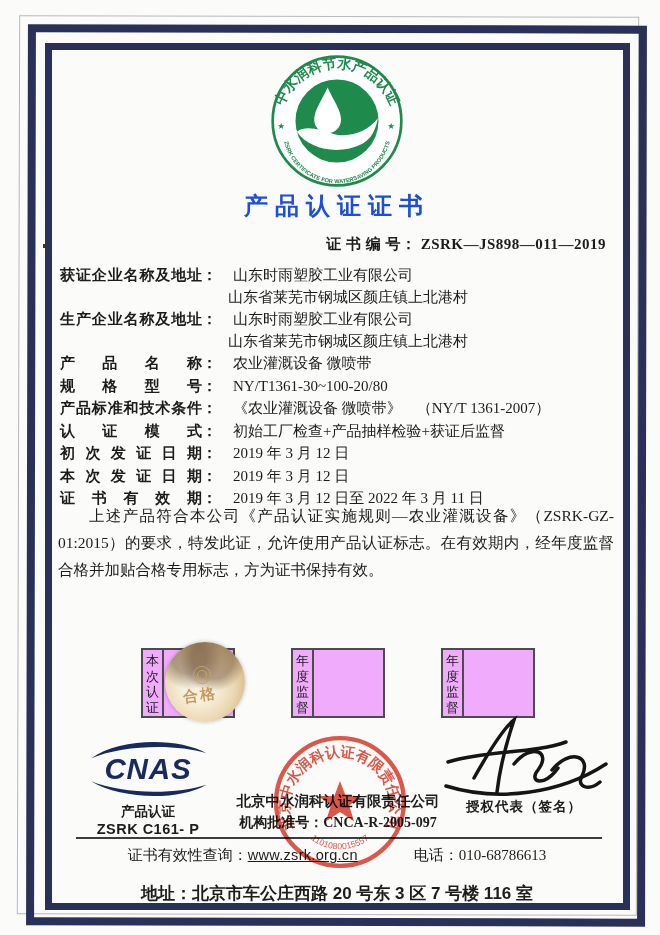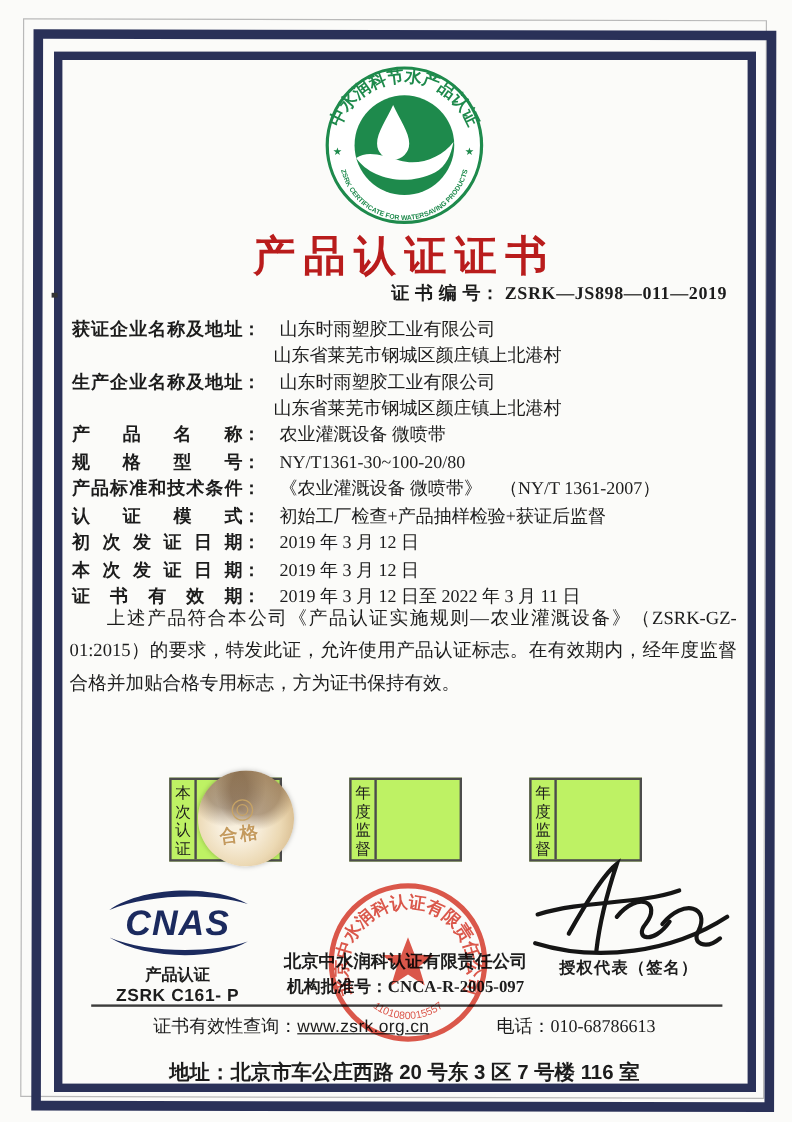--- a/index.html
+++ b/index.html
@@ -15,39 +15,39 @@
   .frame-outer{top:25px;left:27px;right:14px;bottom:9px;border:8px solid #2a3158;transform:rotate(.12deg);}
   .frame-inner{top:43px;left:45px;right:30px;bottom:25px;border:7px solid #2a3158;}
   .content{top:50px;left:58px;right:44px;bottom:32px;}
 
   
   .logo{left:50%;top:4px;transform:translateX(-50%);width:134px;height:134px;}
 
   
   .title{top:140px;left:0;right:0;text-align:center;
     font-family:"Liberation Sans","DejaVu Sans",sans-serif;
-    font-size:35px;font-weight:bold;letter-spacing:7px;color:#b91c1c;}
+    font-size:24px;font-weight:bold;letter-spacing:7px;color:#1d4ed8;}
   .certno{top:185px;right:10px;font-size:15px;font-weight:bold;letter-spacing:.5px;}
 
   
   .fields{top:214px;left:2px;right:0;font-size:15px;line-height:21.5px;}
   .frow{white-space:nowrap;}
   .flabel{display:inline-block;width:142px;text-align:justify;text-align-last:justify;
     font-family:"Liberation Sans","DejaVu Sans",sans-serif;font-weight:bold;vertical-align:top;}
   .fcolon{font-family:"Liberation Sans","DejaVu Sans",sans-serif;font-weight:bold;}
   .fvalue{margin-left:16px;}
   .fcont{padding-left:152px;}
 
   
   .statement{top:452px;left:0;right:2px;font-size:15.5px;line-height:27px;
     text-indent:2em;text-align:justify;}
 
   
   .boxrow{top:598px;left:0;right:0;height:70px;}
-  .sbox{position:absolute;top:0;width:90px;height:66px;border:2px solid #4c4c4c;background:#bef264;}
+  .sbox{position:absolute;top:0;width:90px;height:66px;border:2px solid #4c4c4c;background:#f0abfc;}
   .sbox .vlabel{position:absolute;left:0;top:0;bottom:0;width:21px;border-right:2px solid #4c4c4c;
     font-size:13px;line-height:15.5px;text-align:center;word-break:break-all;
     padding-top:3px;box-sizing:border-box;}
   .sbox1{left:83px;} .sbox2{left:233px;} .sbox3{left:383px;}
   .sticker{position:absolute;left:22px;top:-8px;width:80px;height:80px;border-radius:50%;
     background:
       radial-gradient(circle at 60% 20%, rgba(122,92,62,.55) 0 26%, rgba(122,92,62,0) 42%),
       radial-gradient(circle at 30% 18%, rgba(94,70,48,.45) 0 20%, rgba(94,70,48,0) 38%),
       radial-gradient(circle at 42% 55%, #f8efdd 25%, #ecd9b4 55%, #d3b586 82%, #bc9c67 100%);
     box-shadow:0 0 4px rgba(0,0,0,.25);}

